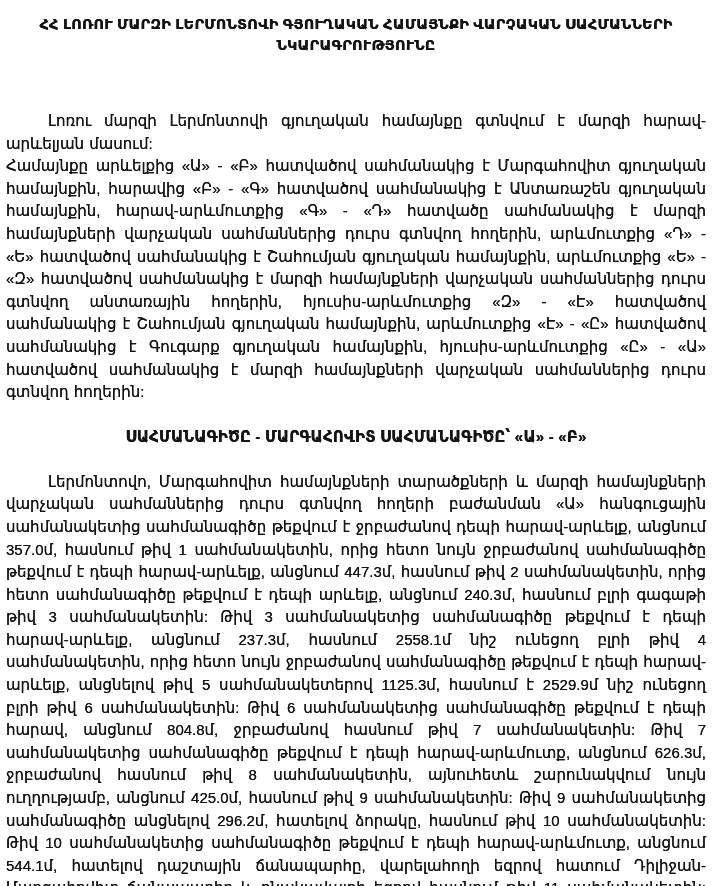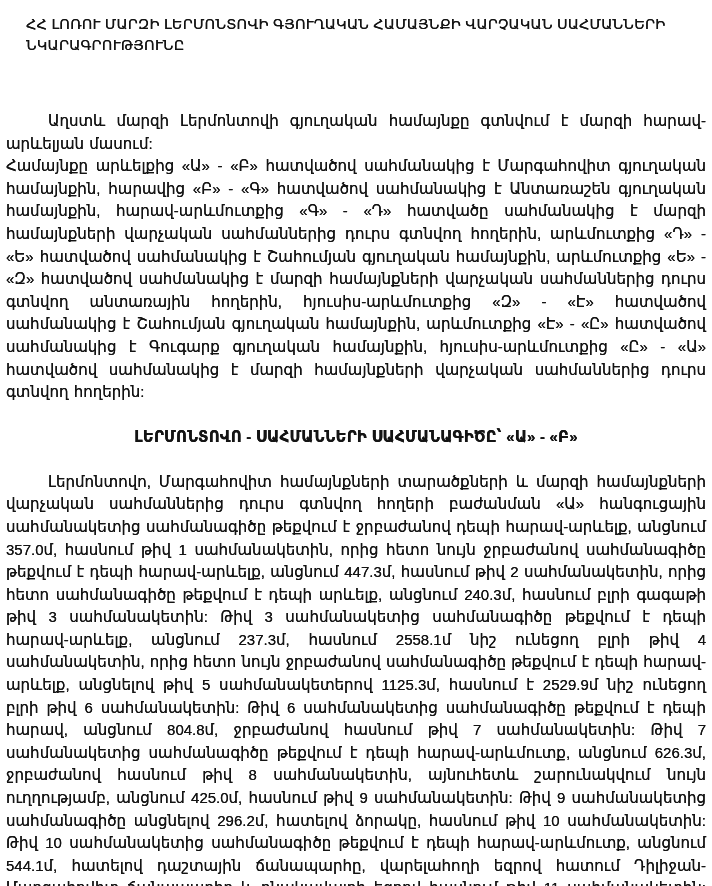--- a/index.html
+++ b/index.html
@@ -17,24 +17,24 @@
     font-family: "Liberation Sans", "DejaVu Sans", sans-serif;
     overflow: hidden;
     box-sizing: border-box;
     padding: 14px 6px 0 6px;
     
     text-shadow: 0 0 0.35px currentColor;
   }
   .doc-title {
     width: 660px;
     margin: 0 auto;
-    text-align: left;
+    text-align: center;
     font-size: 14.5px;
     line-height: 21px;
-    font-weight: 400;
+    font-weight: 700;
     letter-spacing: 0.2px;
   }
   .body-block {
     margin-top: 54px;
   }
   p.doc-par {
     margin: 0;
     font-size: 15px;
     line-height: 22.6px;
     text-align: justify;
@@ -55,24 +55,24 @@
 </style>
 </head>
 <body>
 
 <div class="page">
 
   <div class="doc-title">ՀՀ ԼՈՌՈՒ ՄԱՐԶԻ ԼԵՐՄՈՆՏՈՎԻ ԳՅՈՒՂԱԿԱՆ ՀԱՄԱՅՆՔԻ ՎԱՐՉԱԿԱՆ ՍԱՀՄԱՆՆԵՐԻ ՆԿԱՐԱԳՐՈՒԹՅՈՒՆԸ</div>
 
   <div class="body-block">
 
-    <p class="doc-par indent">Աղստև մարզի Լերմոնտովի գյուղական համայնքը գտնվում է մարզի հարավ-արևելյան մասում:</p>
+    <p class="doc-par indent">Լոռու մարզի Լերմոնտովի գյուղական համայնքը գտնվում է մարզի հարավ-արևելյան մասում:</p>
 
 
     <p class="doc-par">Համայնքը արևելքից «Ա» - «Բ» հատվածով սահմանակից է Մարգահովիտ գյուղական համայնքին, հարավից «Բ» - «Գ» հատվածով սահմանակից է Անտառաշեն գյուղական համայնքին, հարավ-արևմուտքից «Գ» - «Դ» հատվածը սահմանակից է մարզի համայնքների վարչական սահմաններից դուրս գտնվող հողերին, արևմուտքից «Դ» - «Ե» հատվածով սահմանակից է Շահումյան գյուղական համայնքին, արևմուտքից «Ե» - «Զ» հատվածով սահմանակից է մարզի համայնքների վարչական սահմաններից դուրս գտնվող անտառային հողերին, հյուսիս-արևմուտքից «Զ» - «Է» հատվածով սահմանակից է Շահումյան գյուղական համայնքին, արևմուտքից «Է» - «Ը» հատվածով սահմանակից է Գուգարք գյուղական համայնքին, հյուսիս-արևմուտքից «Ը» - «Ա» հատվածով սահմանակից է մարզի համայնքների վարչական սահմաններից դուրս գտնվող հողերին:</p>
 
-    <div class="section-heading">ԼԵՐՄՈՆՏՈՎՈ - ՍԱՀՄԱՆՆԵՐԻ ՍԱՀՄԱՆԱԳԻԾԸ՝ «Ա» - «Բ»</div>
+    <div class="section-heading">ՍԱՀՄԱՆԱԳԻԾԸ - ՄԱՐԳԱՀՈՎԻՏ ՍԱՀՄԱՆԱԳԻԾԸ՝ «Ա» - «Բ»</div>
 
     <p class="doc-par indent">Լերմոնտովո, Մարգահովիտ համայնքների տարածքների և մարզի համայնքների վարչական սահմաններից դուրս գտնվող հողերի բաժանման «Ա» հանգուցային սահմանակետից սահմանագիծը թեքվում է ջրբաժանով դեպի հարավ-արևելք, անցնում 357.0մ, հասնում թիվ 1 սահմանակետին, որից հետո նույն ջրբաժանով սահմանագիծը թեքվում է դեպի հարավ-արևելք, անցնում 447.3մ, հասնում թիվ 2 սահմանակետին, որից հետո սահմանագիծը թեքվում է դեպի արևելք, անցնում 240.3մ, հասնում բլրի գագաթի թիվ 3 սահմանակետին: Թիվ 3 սահմանակետից սահմանագիծը թեքվում է դեպի հարավ-արևելք, անցնում 237.3մ, հասնում 2558.1մ նիշ ունեցող բլրի թիվ 4 սահմանակետին, որից հետո նույն ջրբաժանով սահմանագիծը թեքվում է դեպի հարավ-արևելք, անցնելով թիվ 5 սահմանակետերով 1125.3մ, հասնում է 2529.9մ նիշ ունեցող բլրի թիվ 6 սահմանակետին: Թիվ 6 սահմանակետից սահմանագիծը թեքվում է դեպի հարավ, անցնում 804.8մ, ջրբաժանով հասնում թիվ 7 սահմանակետին: Թիվ 7 սահմանակետից սահմանագիծը թեքվում է դեպի հարավ-արևմուտք, անցնում 626.3մ, ջրբաժանով հասնում թիվ 8 սահմանակետին, այնուհետև շարունակվում նույն ուղղությամբ, անցնում 425.0մ, հասնում թիվ 9 սահմանակետին: Թիվ 9 սահմանակետից սահմանագիծը անցնելով 296.2մ, հատելով ձորակը, հասնում թիվ 10 սահմանակետին: Թիվ 10 սահմանակետից սահմանագիծը թեքվում է դեպի հարավ-արևմուտք, անցնում 544.1մ, հատելով դաշտային ճանապարհը, վարելահողի եզրով հատում Դիլիջան-Մարգահովիտ ճանապարհը և բնակավայրի եզրով հասնում թիվ 11 սահմանակետին: Թիվ 11 սահմանակետից սահմանագիծը թեքվում դեպի հարավ-արևմուտք, անցնում 687.4մ, վարելահողի և խոտհարքի եզրով, հատելով դաշտային ճանապարհը, հասնում թիվ 12 սահմանակետին: Թիվ 12 սահմանակետից վարելահողի եզրով սահմանագիծը թեքվում է դեպի հարավ-արևմուտք, անցնում 76,5մ, հատելով դաշտային ճանապարհը հասնում Աղստև գետի ձախ ափի՝ Մարգահովիտ, Լերմոնտովո համայնքների տարածքների և մարզի համայնքների վարչական սահմաններից դուրս գտնվող անտառային հողերի բաժանման «Բ» հանգուցային սահմանակետին:</p>
 
   </div>
 
 </div>
 
 </body></html>

